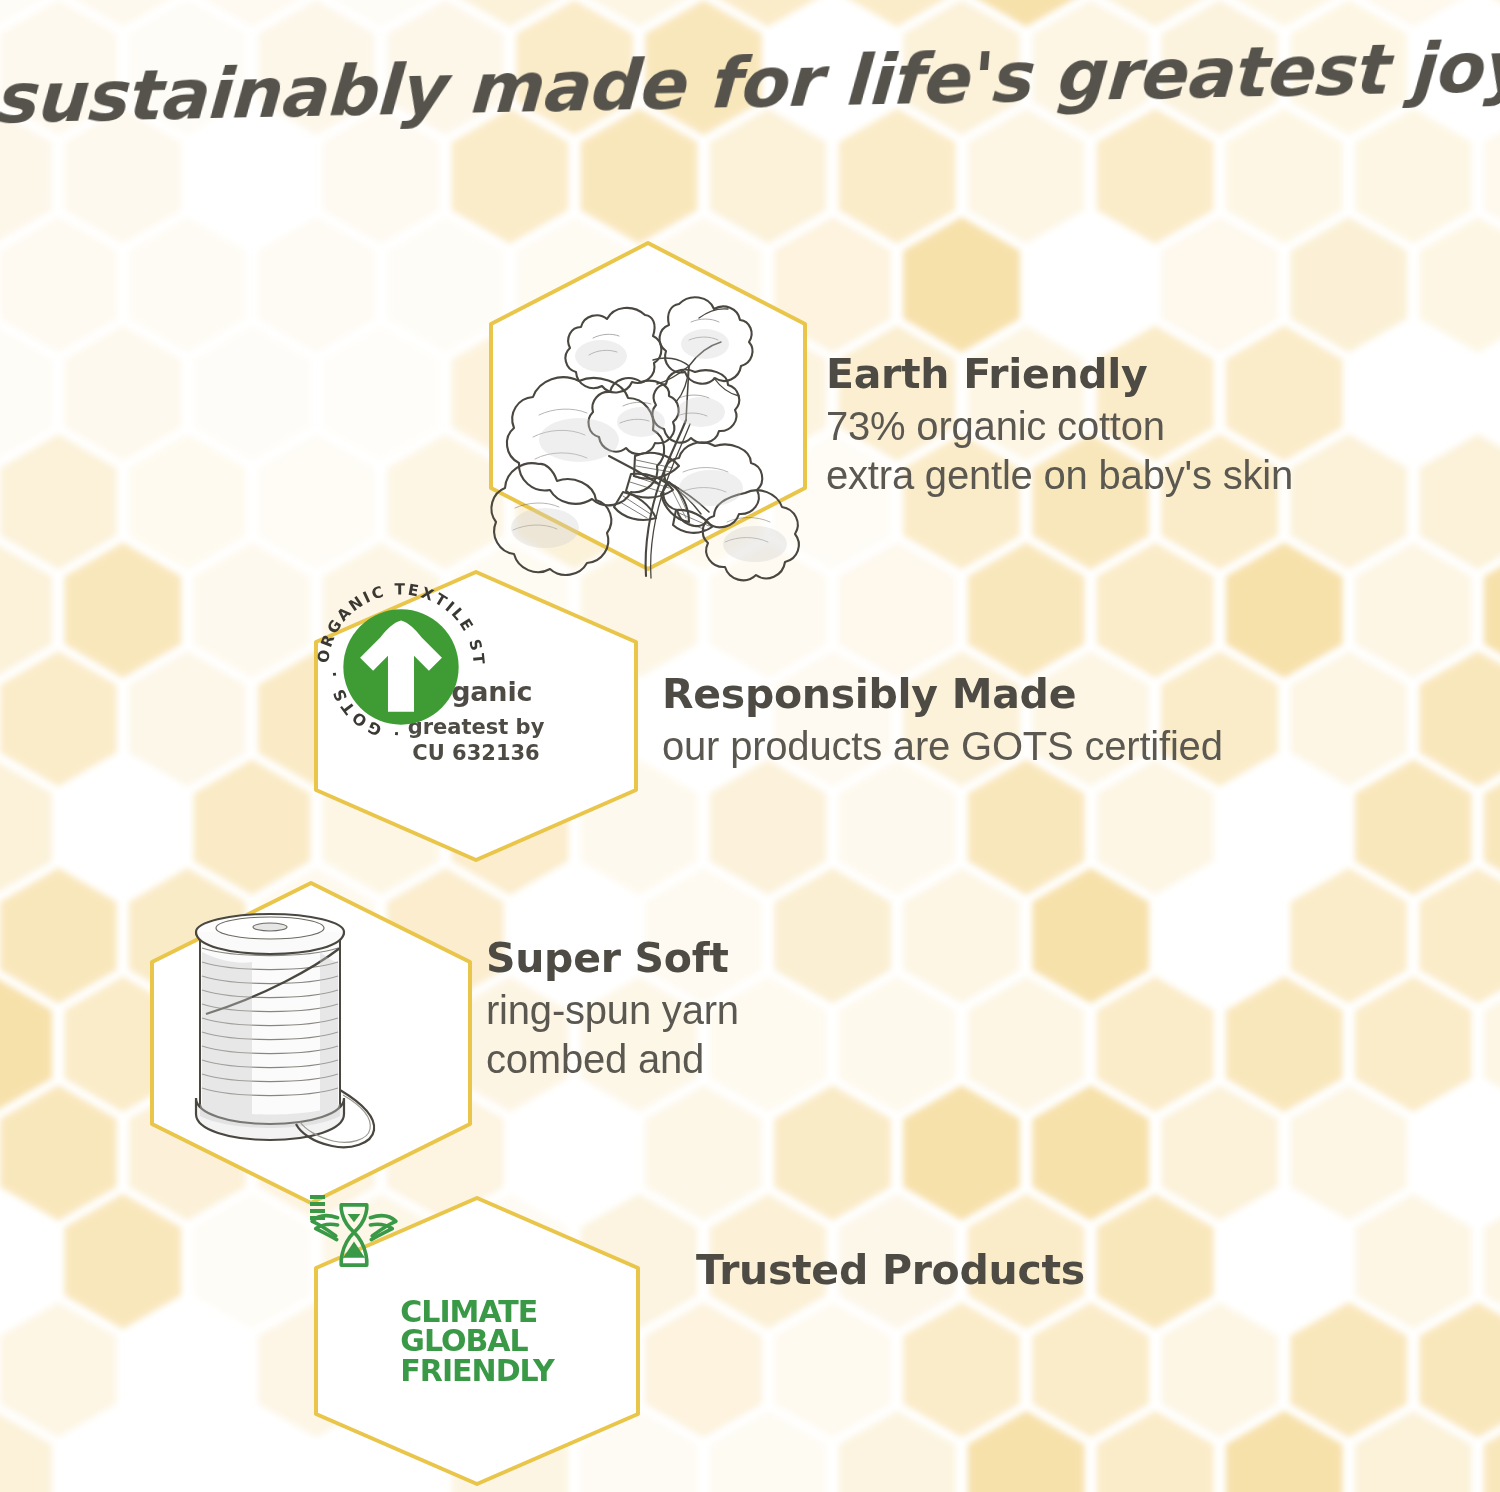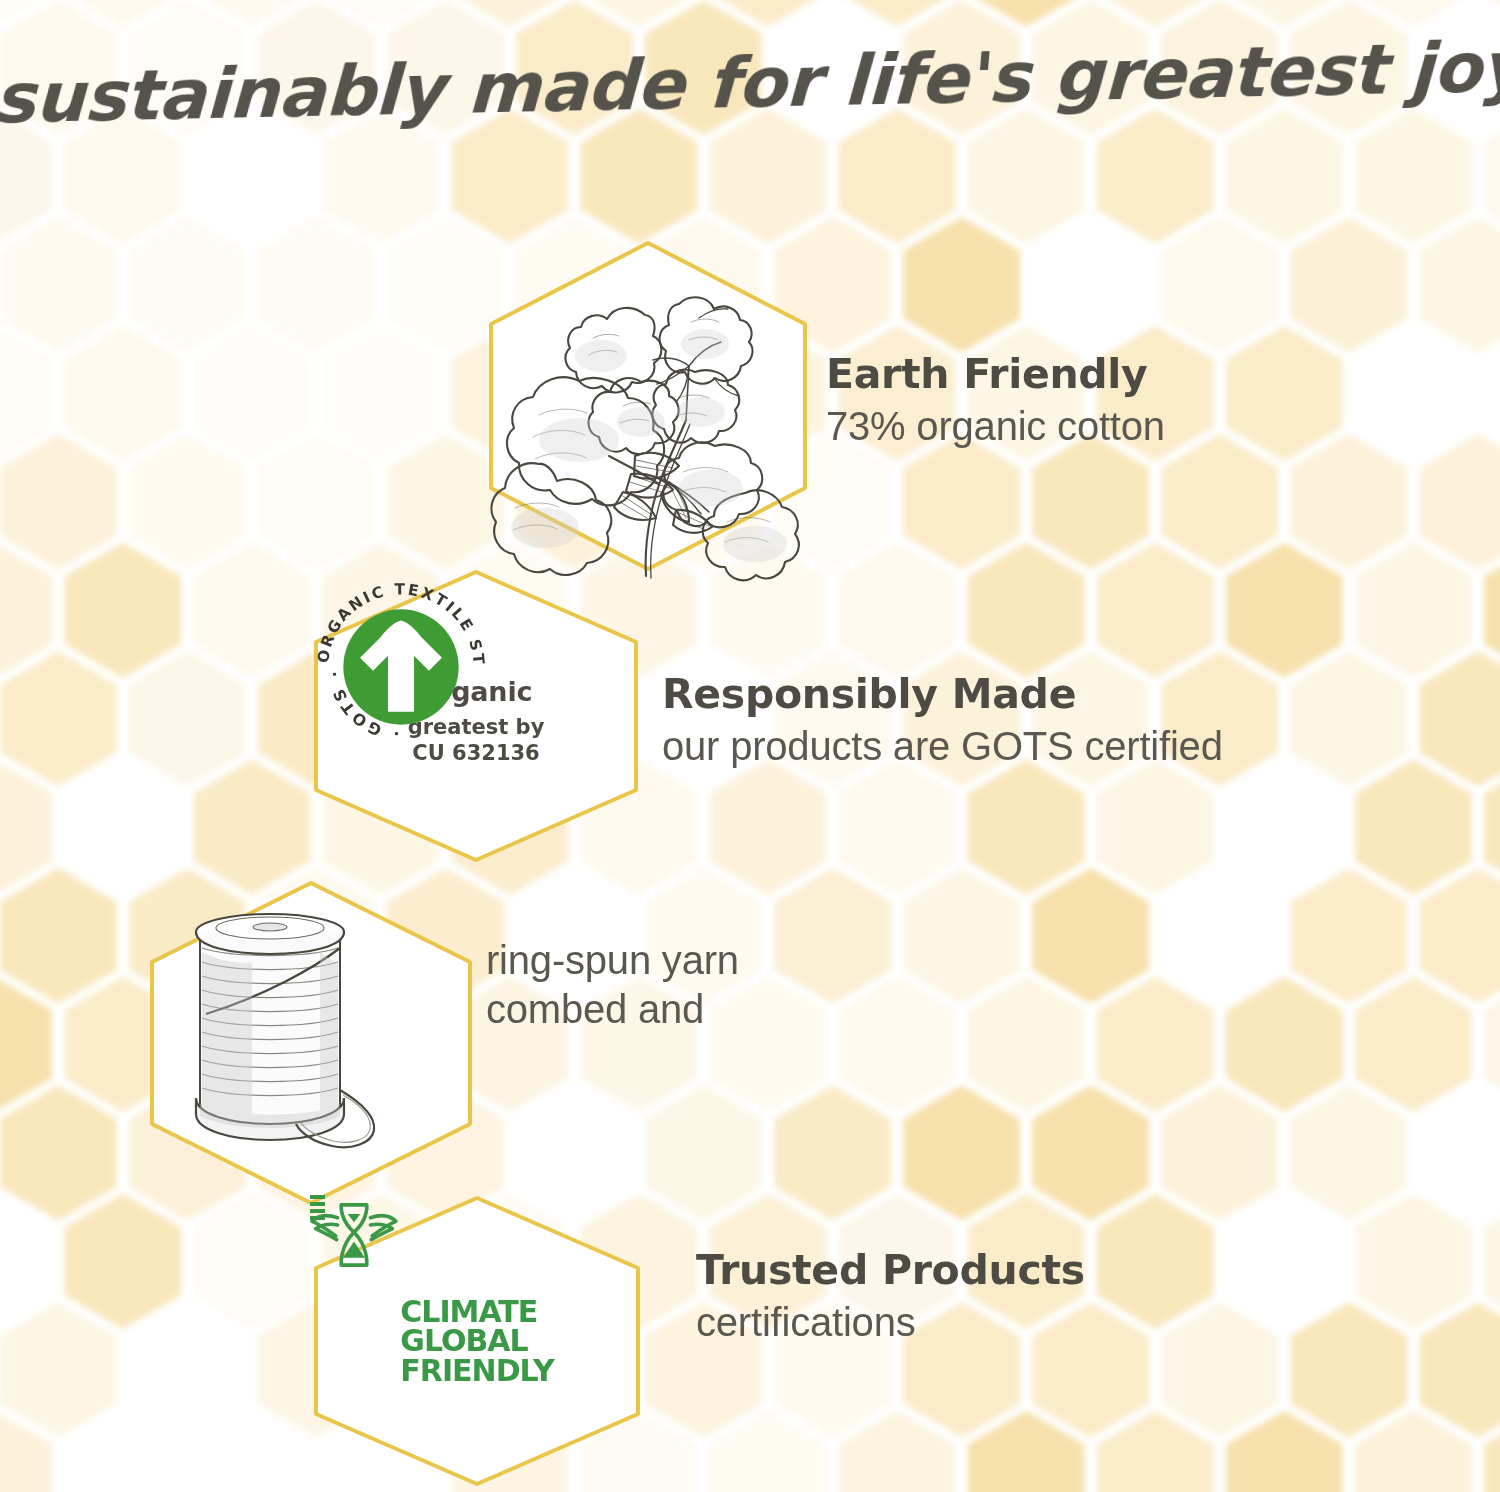--- a/index.html
+++ b/index.html
@@ -553,30 +553,31 @@
             <polygon points="50,52 62,70 38,70"></polygon>
           </g>
         </svg>
       </div>
     </div>
   </div>
 
   <div class="feature-text" style="left:826px;top:352px;">
     <div class="f-title">Earth Friendly</div>
     <div class="f-line">73% organic cotton</div>
+    <div class="f-line">extra gentle on baby's skin</div>
   </div>
 
   <div class="feature-text" style="left:662px;top:672px;">
     <div class="f-title">Responsibly Made</div>
     <div class="f-line">our products are GOTS certified</div>
   </div>
 
   <div class="feature-text" style="left:486px;top:936px;">
+    <div class="f-title">Super Soft</div>
     <div class="f-line">ring-spun yarn</div>
     <div class="f-line">combed and</div>
   </div>
 
   <div class="feature-text" style="left:696px;top:1248px;">
     <div class="f-title">Trusted Products</div>
-    <div class="f-line">certifications</div>
   </div>
 
 </div>
 
 </body></html>

